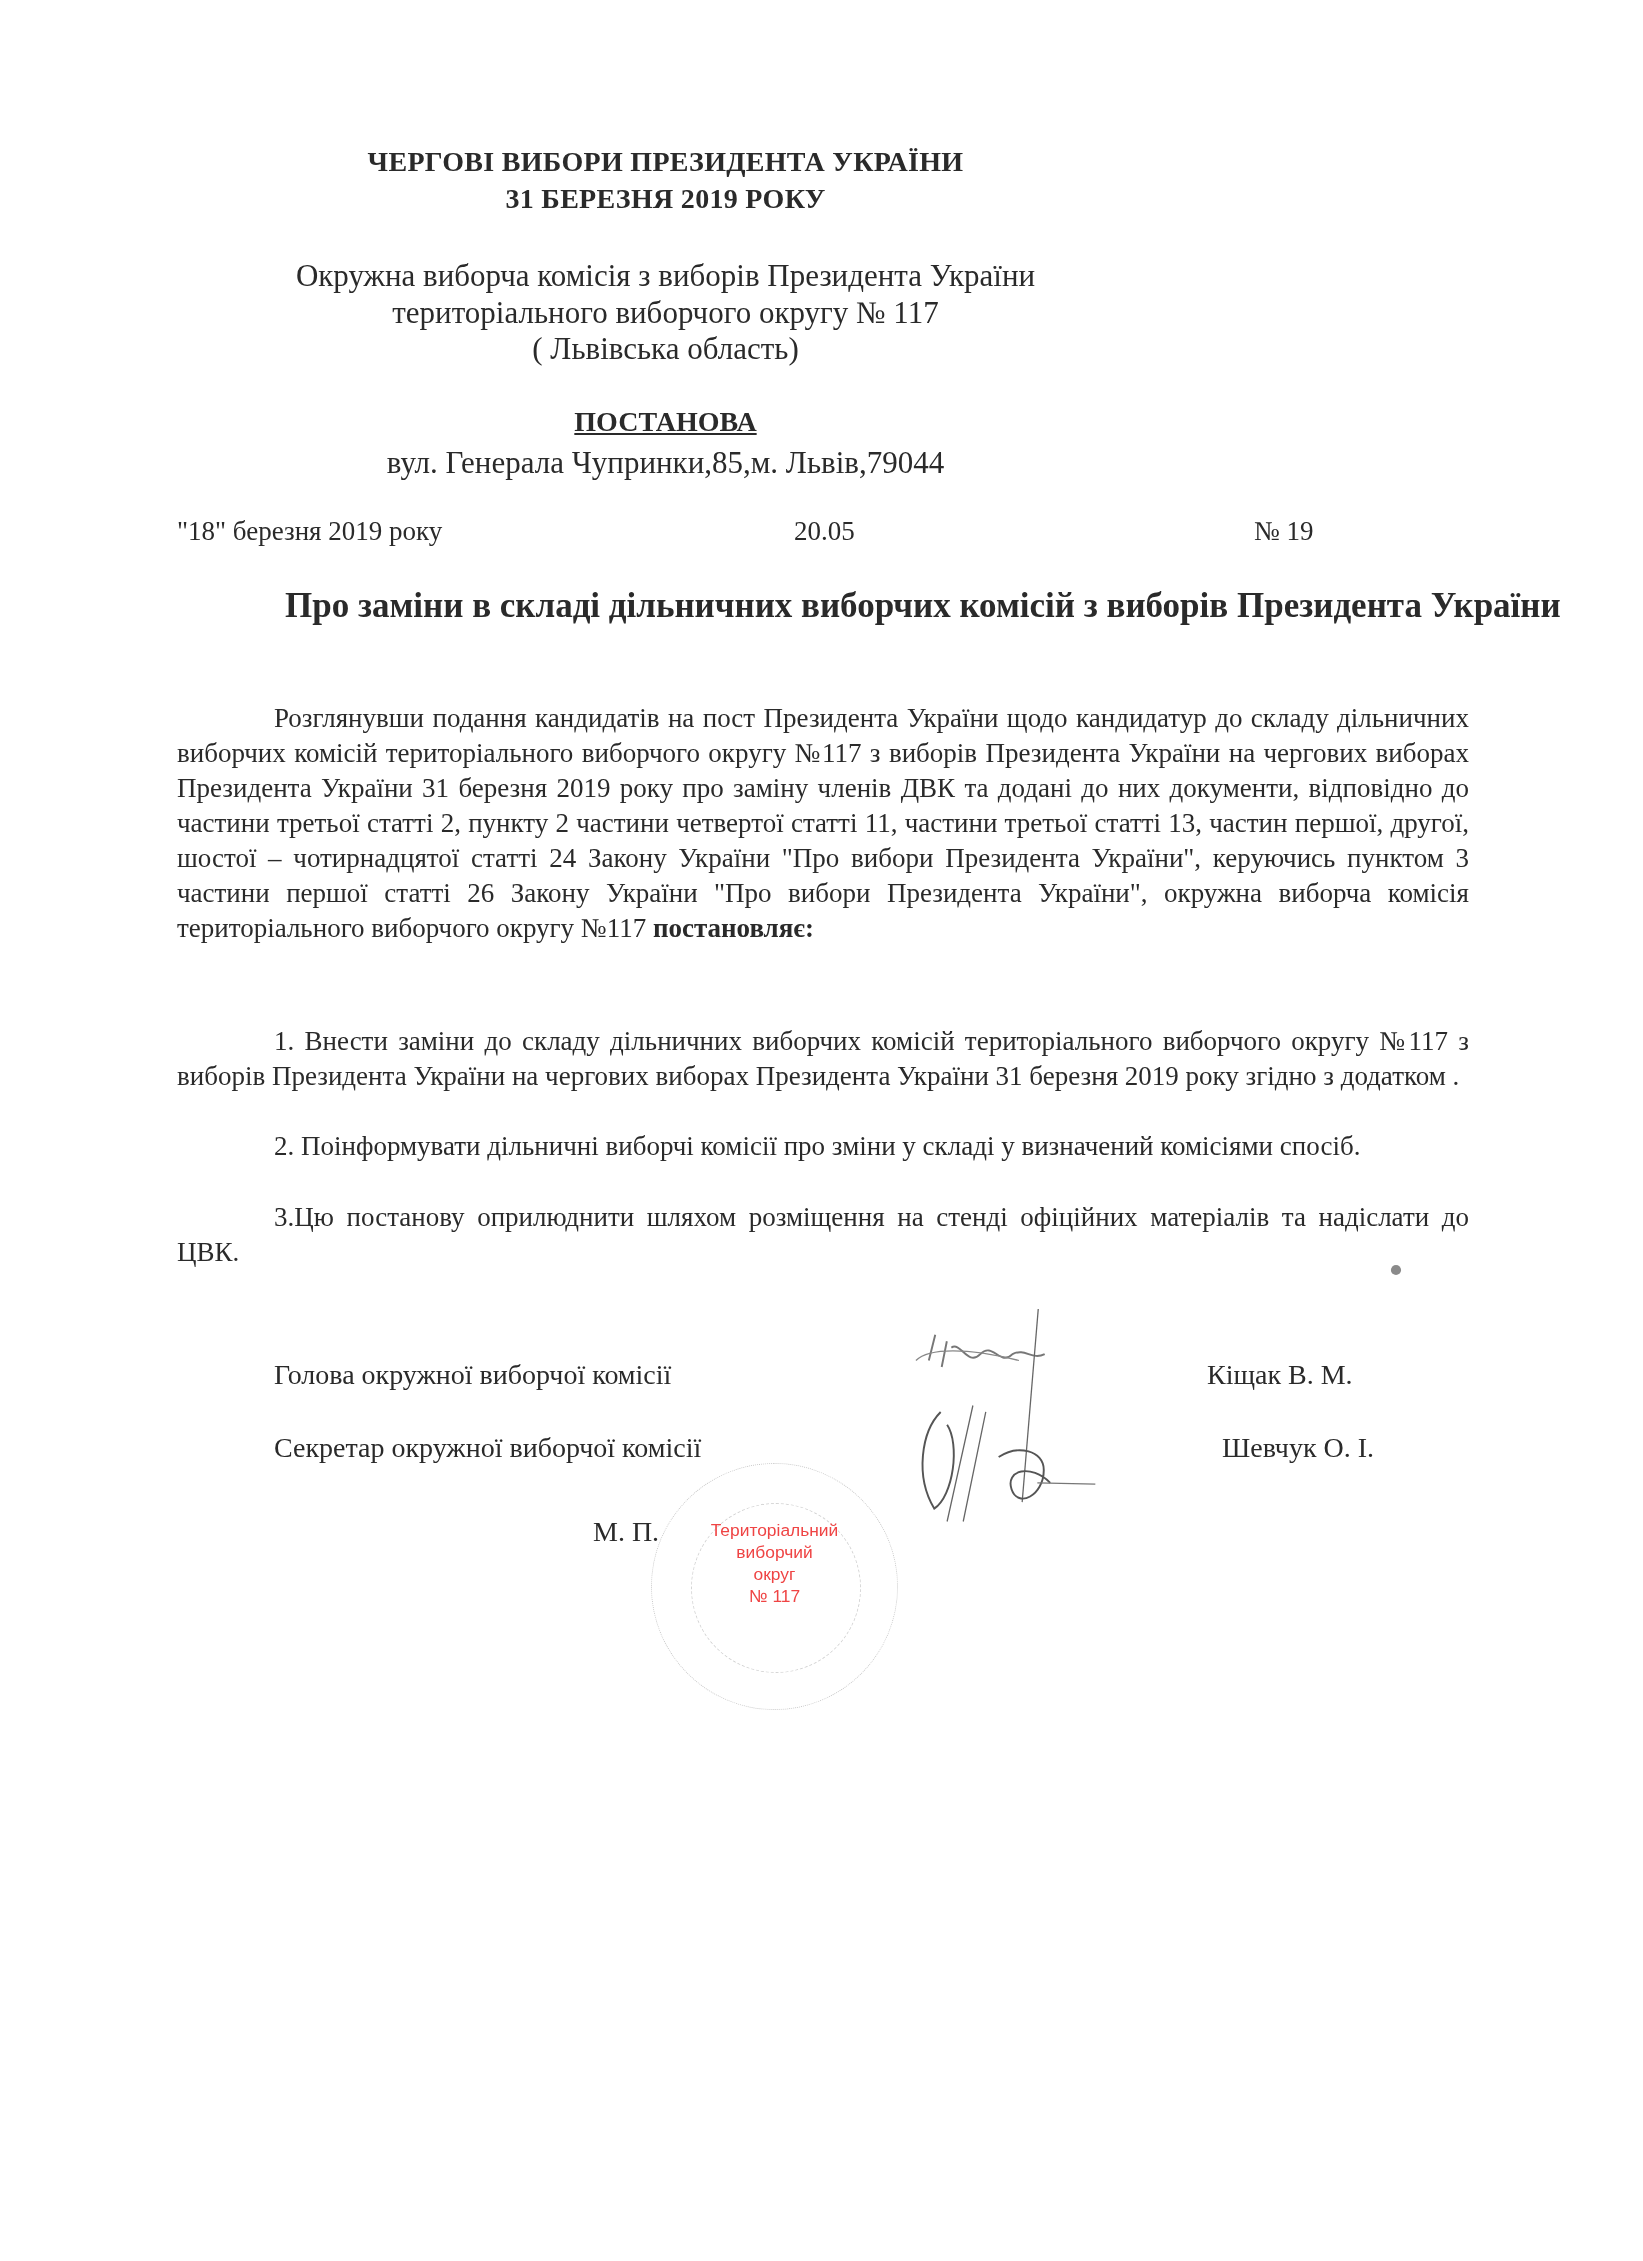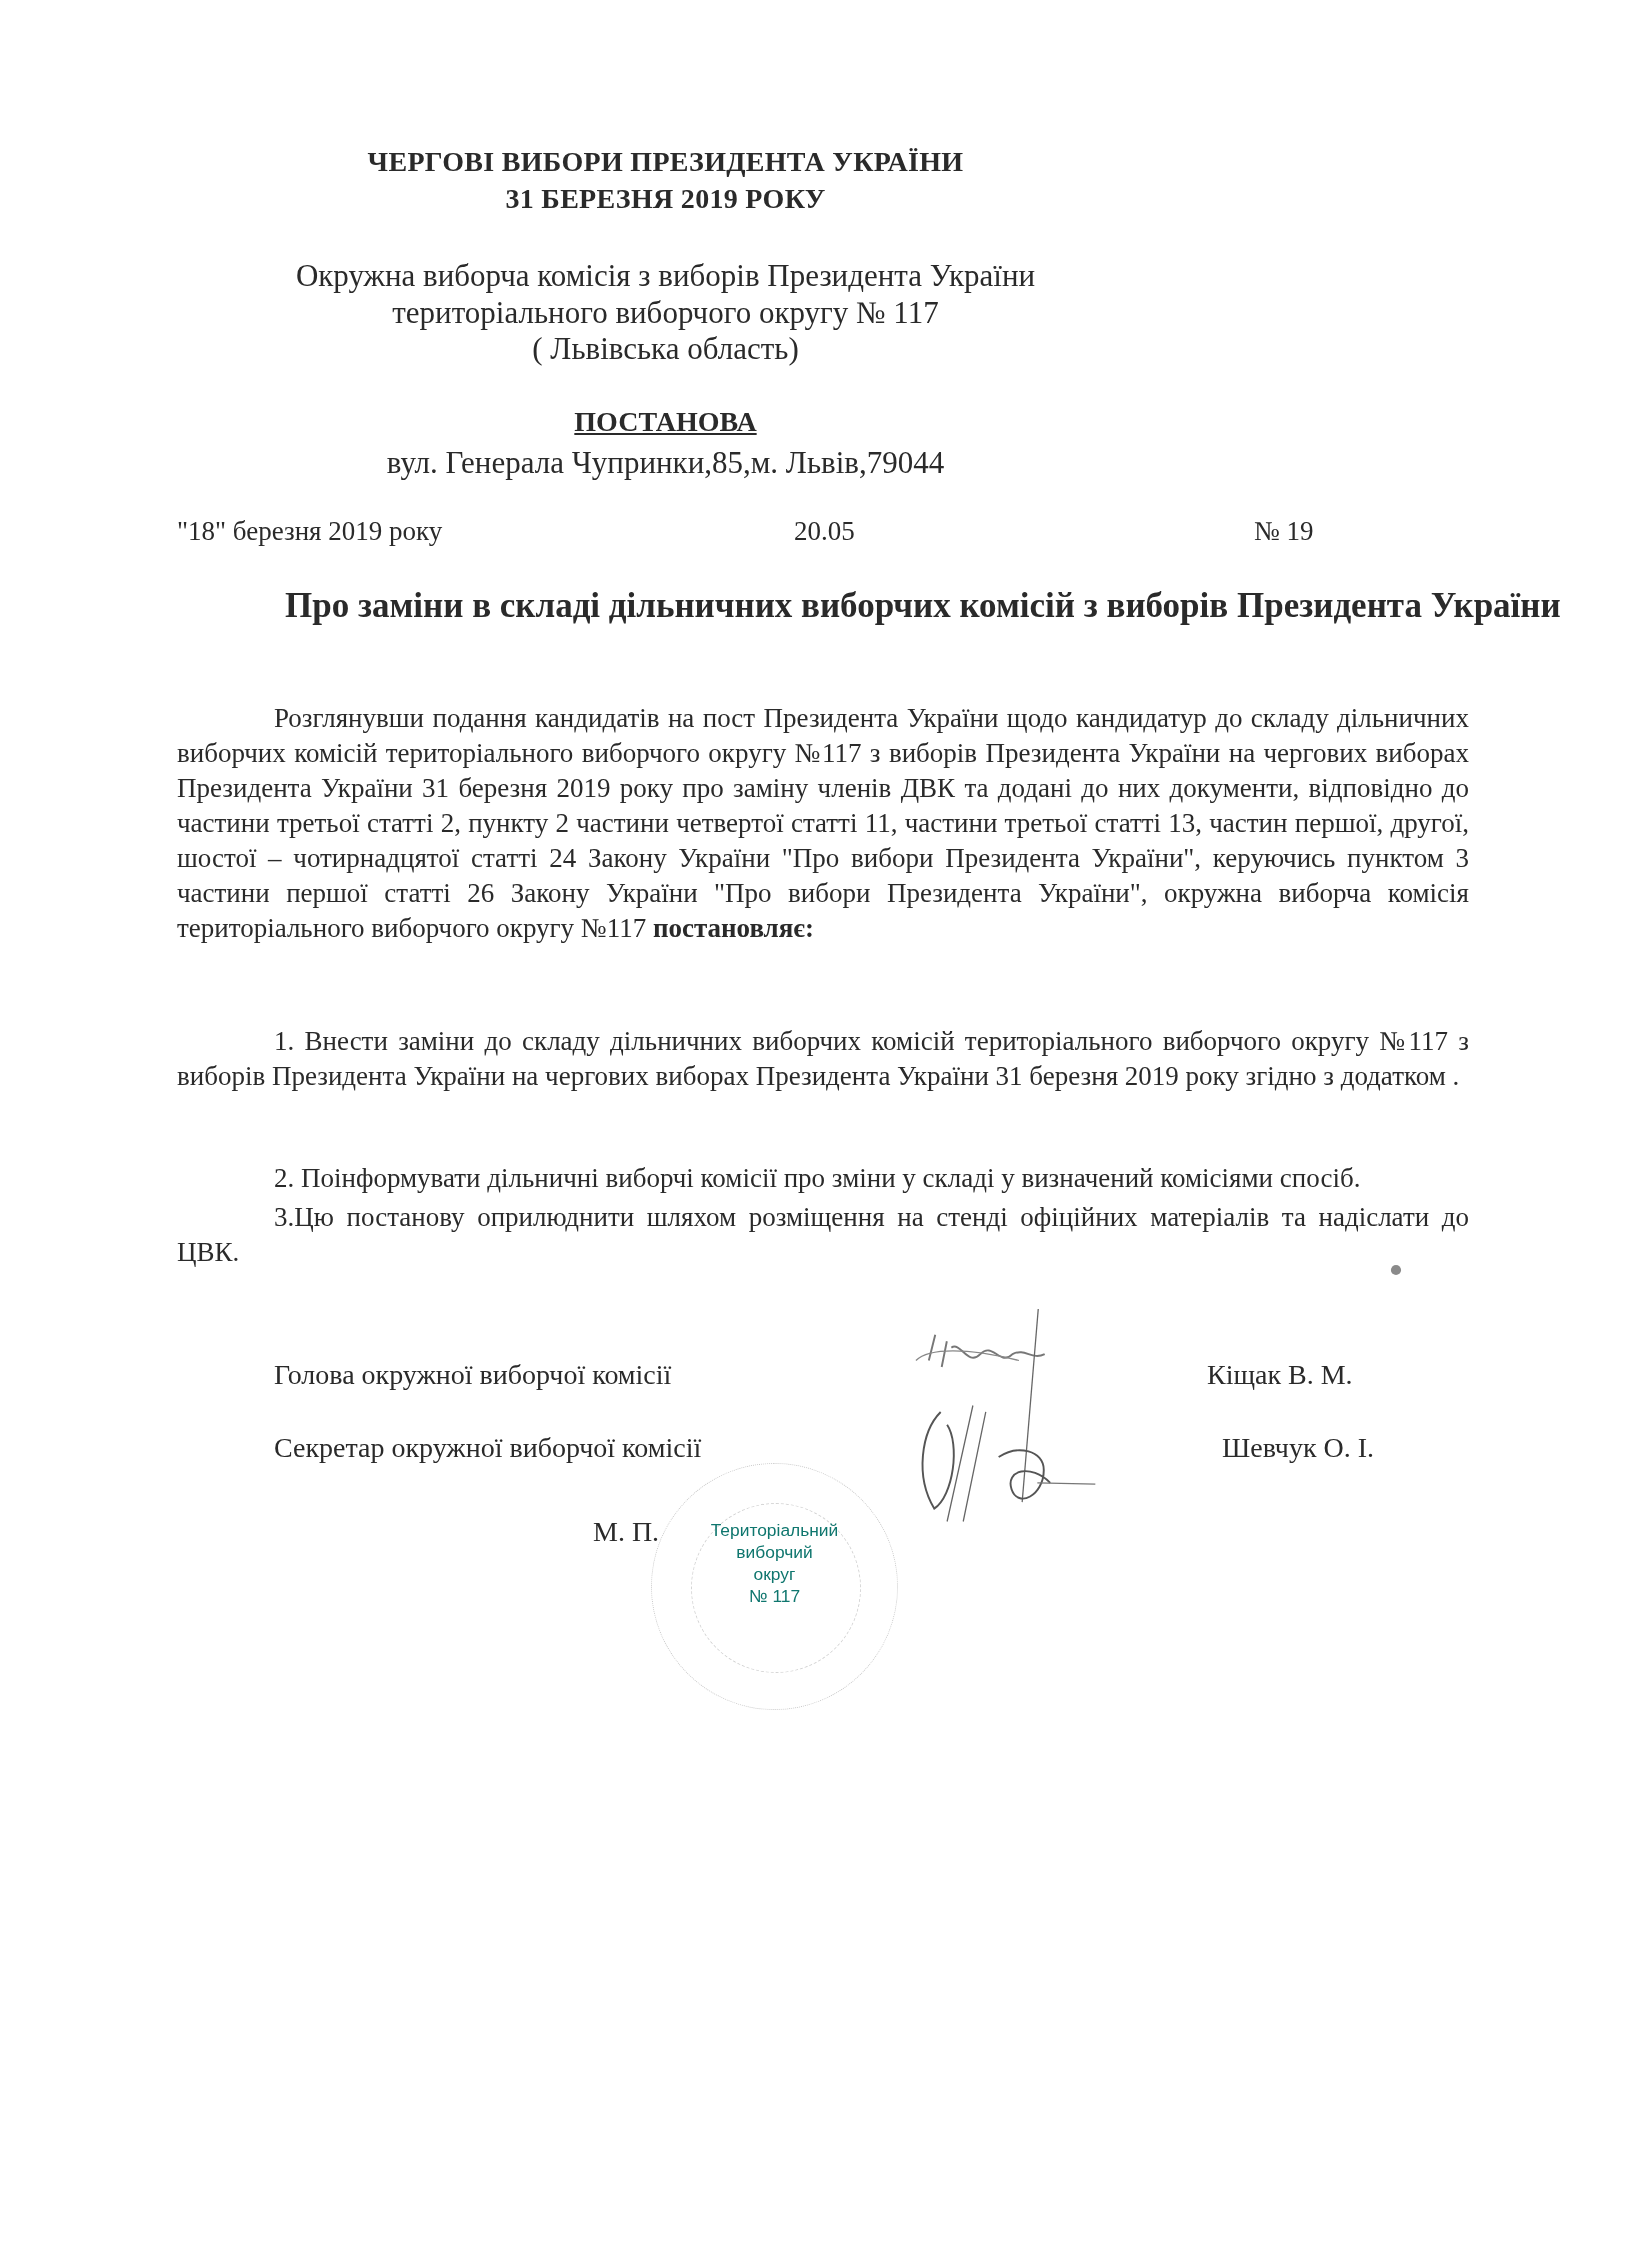--- a/index.html
+++ b/index.html
@@ -24,21 +24,21 @@
   .stamp {
     position: absolute; left: 651px; top: 1463px; width: 245px; height: 245px;
     border-radius: 50%; border: 1.9px dotted #c8c8c8;
   }
   .stamp-inner {
     position: absolute; left: 39px; top: 39px; width: 168px; height: 168px;
     border-radius: 50%; border: 1.3px dashed #d4d4d4;
   }
   .stamp-text {
     position: absolute; left: 0; width: 245px; top: 55px; text-align: center;
-    font-family: "Liberation Sans", sans-serif; font-size: 17.4px; line-height: 22px; color: #0f766e;
+    font-family: "Liberation Sans", sans-serif; font-size: 17.4px; line-height: 22px; color: #ef4444;
   }
   .signature { position: absolute; }
 </style>
 </head>
 <body>
 
 <div class="page">
 
   <div class="center title" style="top:143px;">ЧЕРГОВІ ВИБОРИ ПРЕЗИДЕНТА УКРАЇНИ</div>
   <div class="center title" style="top:180px;">31 БЕРЕЗНЯ 2019 РОКУ</div>
@@ -55,21 +55,21 @@
   <div class="meta-row" style="left:1254px;">№ 19</div>
 
   <div class="subject" style="left:285px; top:588px;">Про заміни в складі дільничних виборчих комісій з виборів Президента України</div>
 
   <div class="para" style="top:701px;">
     <span>Розглянувши подання кандидатів на пост Президента України щодо кандидатур до складу дільничних виборчих комісій територіального виборчого округу №117 з виборів Президента України на чергових виборах Президента України 31 березня 2019 року про заміну членів ДВК та додані до них документи, відповідно до частини третьої статті 2, пункту 2 частини четвертої статті 11, частини третьої статті 13, частин першої, другої, шостої – чотирнадцятої статті 24 Закону України "Про вибори Президента України", керуючись пунктом 3 частини першої статті 26 Закону України "Про вибори Президента України", окружна виборча комісія територіального виборчого округу №117</span>
     <b>постановляє:</b>
   </div>
 
   <div class="para" style="top:1024px;">1. Внести заміни до складу дільничних виборчих комісій територіального виборчого округу №117 з виборів Президента України на чергових виборах Президента України 31 березня 2019 року згідно з додатком .</div>
-  <div class="para" style="top:1129px;margin-top:32px;">2. Поінформувати дільничні виборчі комісії про зміни у складі у визначений комісіями спосіб.</div>
+  <div class="para" style="top:1129px;">2. Поінформувати дільничні виборчі комісії про зміни у складі у визначений комісіями спосіб.</div>
   <div class="para" style="top:1200px;">3.Цю постанову оприлюднити шляхом розміщення на стенді офіційних матеріалів та надіслати до ЦВК.</div>
 
   <div class="sig" style="left:274px; top:1359px;">Голова окружної виборчої комісії</div>
   <div class="sig" style="left:1207px; top:1359px;">Кіщак В. М.</div>
   <div class="sig" style="left:274px; top:1432px;">Секретар окружної виборчої комісії</div>
   <div class="sig" style="left:1222px; top:1432px;">Шевчук О. І.</div>
   <div class="sig" style="left:593px; top:1516px;">М. П.</div>
 
   <div class="stamp">
     <div class="stamp-inner"></div>

